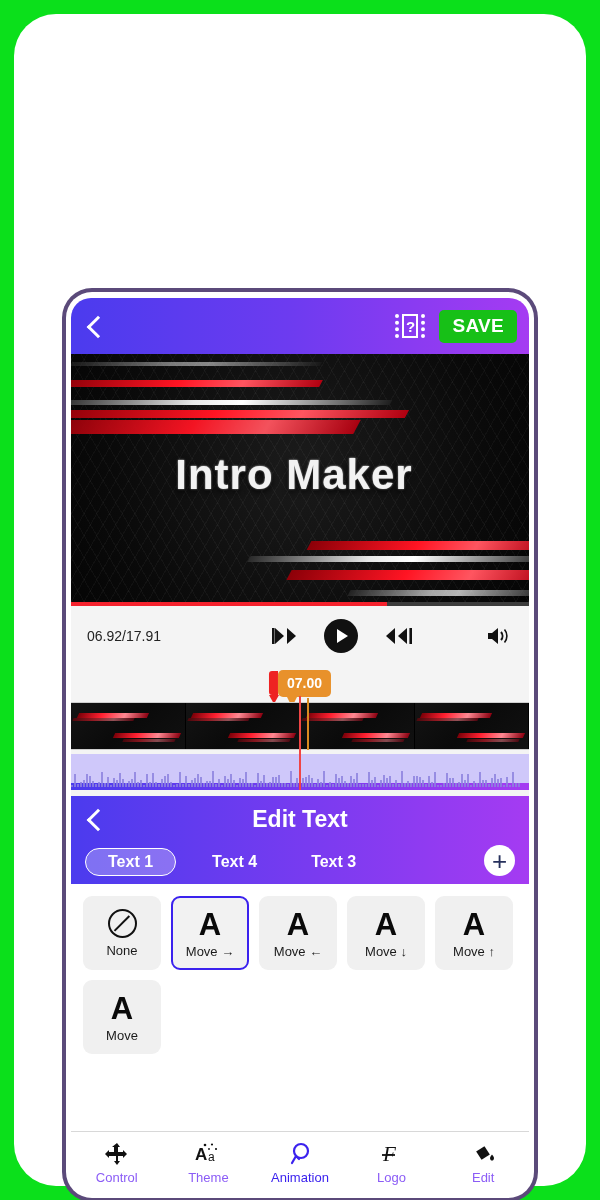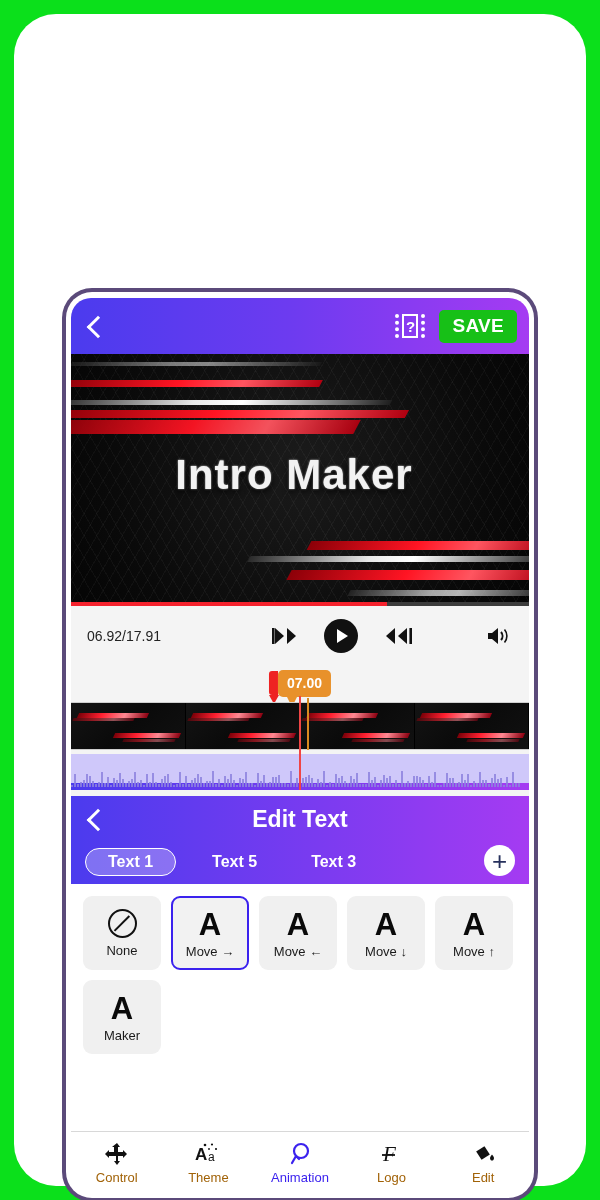--- a/index.html
+++ b/index.html
@@ -268,21 +268,21 @@
 
   
   .bottom-nav {
     flex: 0 0 62px; background: #fff; border-top: 1px solid #d8d8d8;
     display: flex; align-items: center;
   }
   .nav-item {
     flex: 1; display: flex; flex-direction: column; align-items: center; gap: 3px;
   }
   .nav-icon { height: 26px; display: flex; align-items: center; justify-content: center; }
-  .nav-label { font-size: 13px; color: #a16207; }
+  .nav-label { font-size: 13px; color: #8b5cf6; }
   .nav-item.active .nav-label { color: #3B22EE; }
 </style>
 </head>
 <body>
 
 <div class="promo-card">
 
 
   <div class="phone">
    <div class="phone-bezel">
@@ -529,21 +529,21 @@
         <div class="playhead"></div>
       </div>
 
       <div class="edit-header">
         <div class="edit-title-row">
           <div class="back-chevron"></div>
           <div class="edit-title">Edit Text</div>
         </div>
         <div class="tabs-row" id="tabs-row">
           <div class="tab active">Text 1</div>
-              <div class="tab">Text 5</div>
+              <div class="tab">Text 4</div>
               <div class="tab">Text 3</div>
               <div class="add-btn">
             <span>+</span>
           </div>
         </div>
       </div>
 
       <div class="options-area" id="options-area">
             <div class="opt-card">
               <div class="opt-none-icon"></div>
@@ -560,21 +560,21 @@
             <div class="opt-card">
               <div class="opt-glyph">A</div>
               <div class="opt-label">Move ↓</div>
             </div>
             <div class="opt-card">
               <div class="opt-glyph">A</div>
               <div class="opt-label">Move ↑</div>
             </div>
             <div class="opt-card">
               <div class="opt-glyph">A</div>
-              <div class="opt-label">Maker</div>
+              <div class="opt-label">Move</div>
             </div>
           </div>
 
       <div class="bottom-nav" id="bottom-nav">
             <div class="nav-item">
               <div class="nav-icon">
                 <svg width="24" height="24" viewBox="0 0 24 24">
                   <path d="M12 1l3 4h-2v5h5V8l4 4-4 4v-2h-5v5h2l-3 4-3-4h2v-5H4v2l-4-4 4-4v2h5V5H7z" fill="#111"></path>
                 </svg>
               </div>

